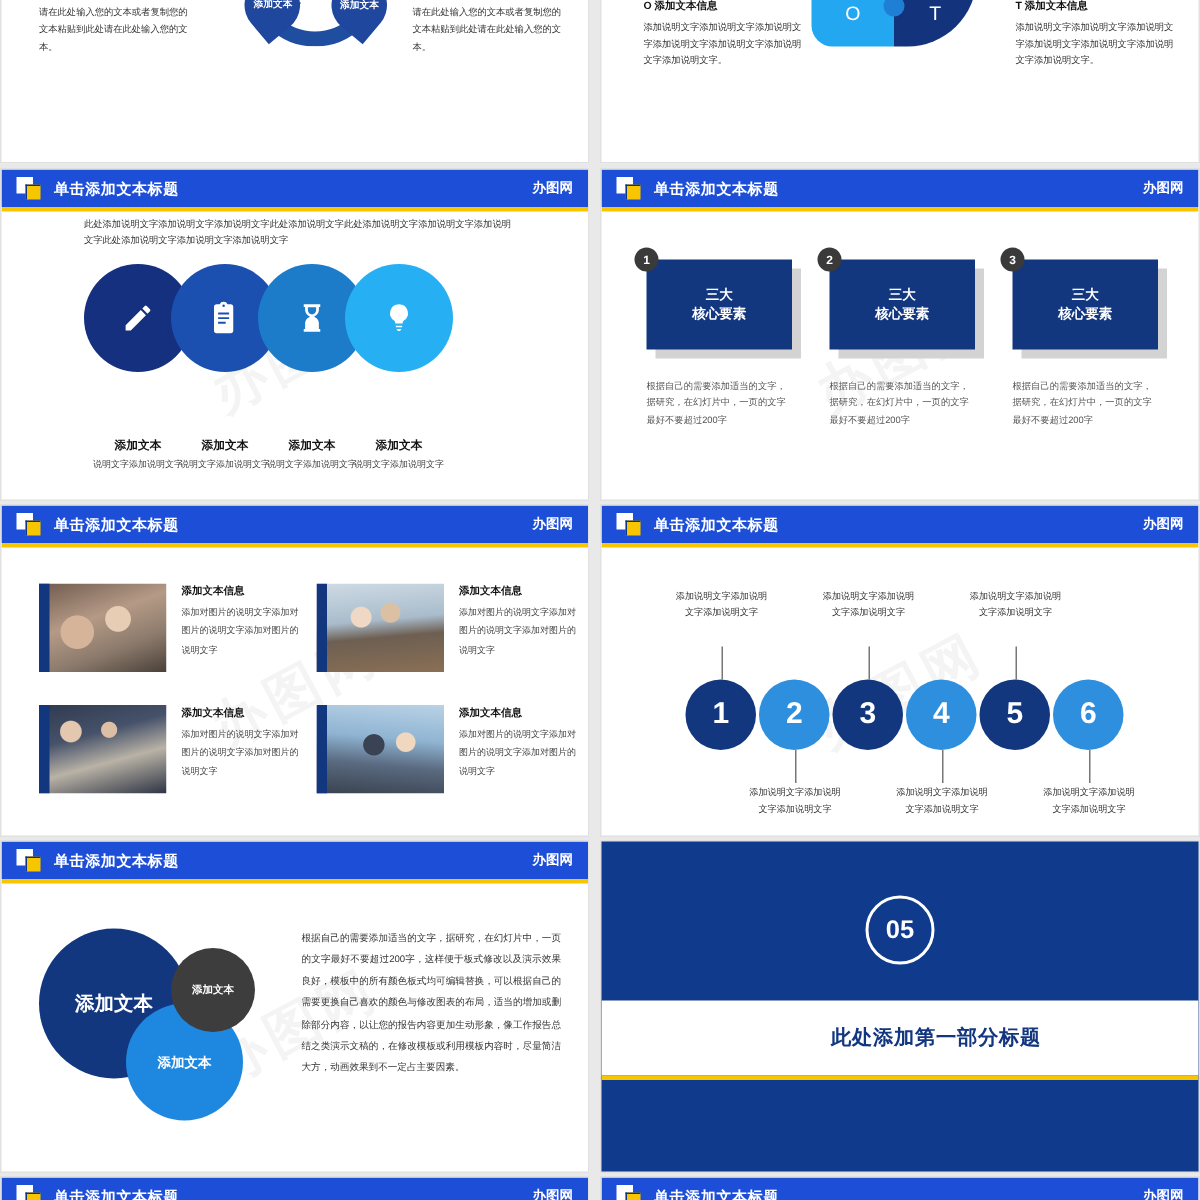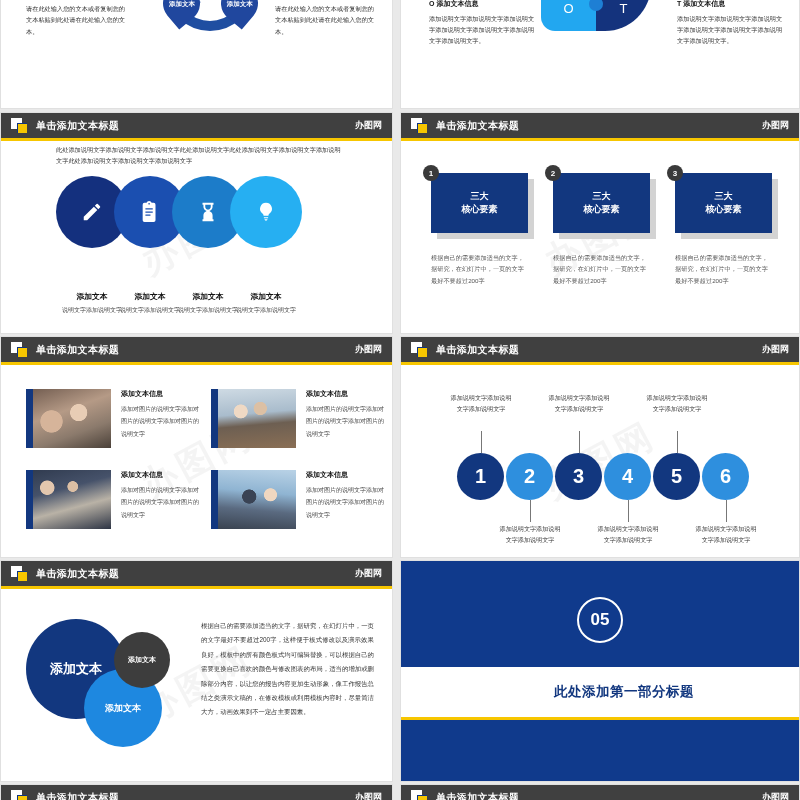--- a/index.html
+++ b/index.html
@@ -15,21 +15,21 @@
     position: absolute;
     background: #ffffff;
     overflow: hidden;
     border: 1px solid #e0e0e0;
   }
   .slide.nav { background: #103A8C; }
 
   
   .hdr {
     position: absolute; left: 0; top: 0; right: 0; height: 25px;
-    background: #404040;
+    background: #1d4ed8;
     display: flex; align-items: center;
   }
   .hdr-underline {
     position: absolute; left: 0; right: 0; top: 25px; height: 3px;
     background: #F7C600;
   }
   .logo { position: relative; width: 17px; height: 15px; margin-left: 10px; flex: 0 0 auto; }
   .logo .sq-w {
     position: absolute; left: 0; top: 0; width: 11px; height: 11px;
     background: #ffffff;

